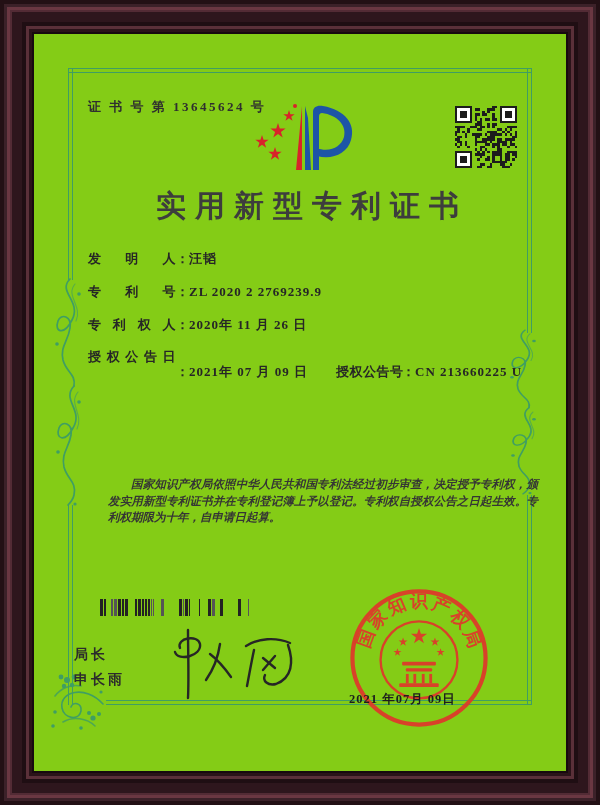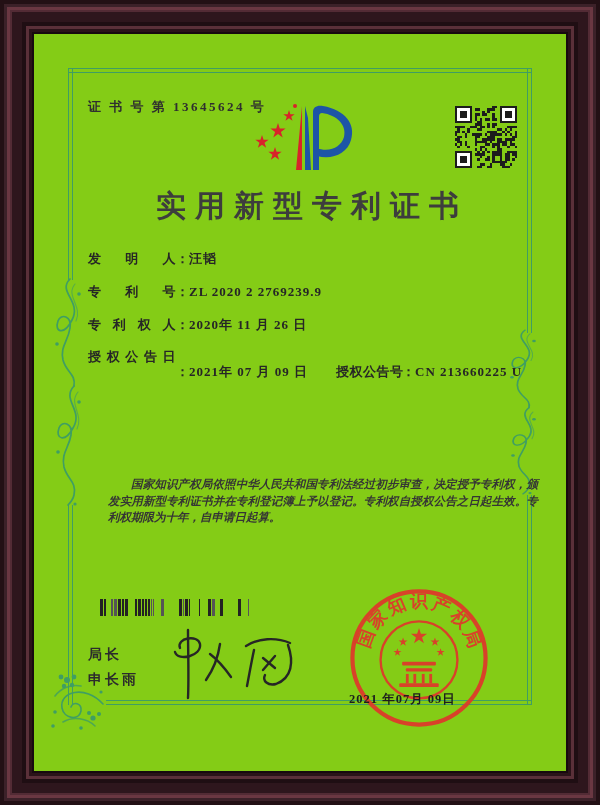--- a/index.html
+++ b/index.html
@@ -56,21 +56,21 @@
   .fpair2 { display:inline-block; margin-left:28px;margin-top:15px; }
   .fpair2 .flabel { width:66px; }
 
   .body-text { position:absolute; left:88px; top:476px; width:430px; z-index:4;
     font-size:11.5px; line-height:16.5px; color:#353535; font-style:italic;
     text-align:justify;margin-left:20px; }
   .body-text p { text-indent:2em; font-weight:600; }
 
   .barcode { position:absolute; left:100px; top:599px; z-index:4; }
 
-  .director { position:absolute; left:88px; top:642px; z-index:4;
+  .director { position:absolute; left:74px; top:642px; z-index:4;
     font-family:"Liberation Sans","DejaVu Sans",sans-serif;
     font-size:14px; color:#2c2c2c; letter-spacing:3px; line-height:25px; font-weight:600; }
 
   .signature { position:absolute; left:158px; top:622px; z-index:5; }
 
   .seal { position:absolute; left:344px; top:583px; z-index:6; opacity:0.93; }
   .seal-date { position:absolute; left:349px; top:691px; width:150px; z-index:7;
     font-size:12.5px; color:#1d1d1d; letter-spacing:1px; font-weight:700; white-space:nowrap; }
 </style>
 </head>

